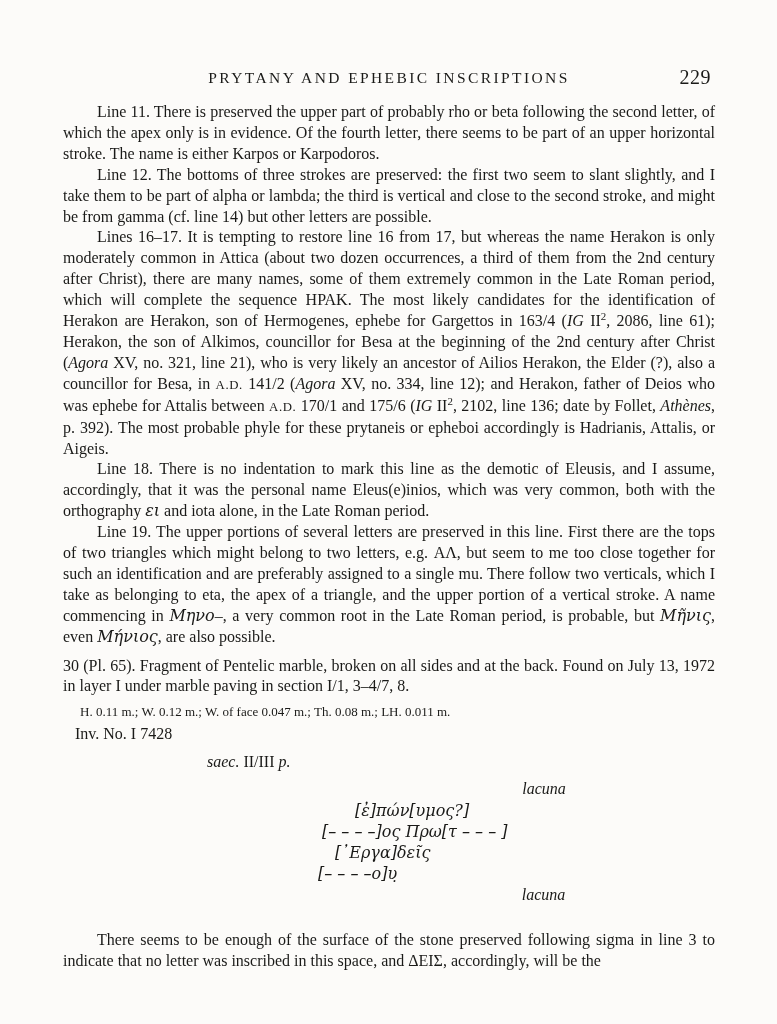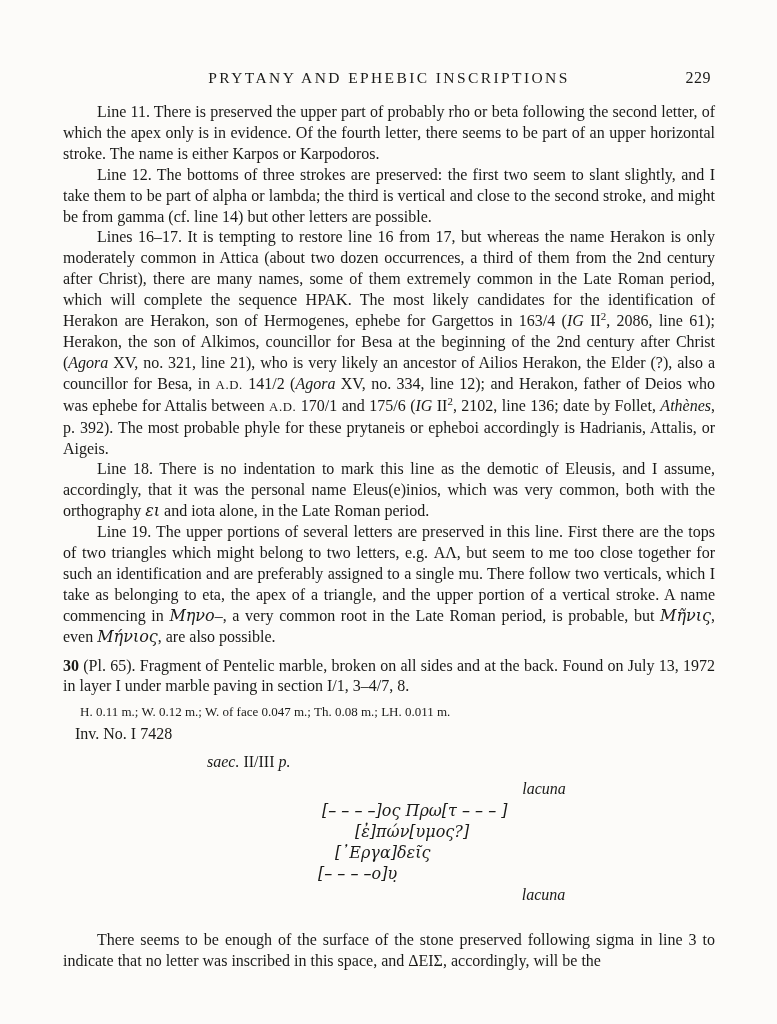--- a/index.html
+++ b/index.html
@@ -20,21 +20,21 @@
   .running-header {
     position:relative;
     text-align:center;
     font-size:15.5px;
     letter-spacing:2.4px;
     margin-bottom:15px;
     line-height:19px;
   }
   .page-number {
     position:absolute; right:4px; top:0;
-    letter-spacing:0.5px; font-size:16px;
+    letter-spacing:0.5px; font-size:20px;
   }
   .para {
     margin:0;
     text-align:justify;
     line-height:20.9px;
   }
   .indent { text-indent:34px; }
   .entry-desc { margin-top:8px; }
   .measurements {
     margin:4px 0 0 17px;
@@ -49,21 +49,21 @@
     font-weight:normal;
     font-size:17.5px;
     letter-spacing:1.6px;
     line-height:23px;
   }
   .date-line { margin:6px 0 0 144px; line-height:22px; }
   .inscription { margin:5px 0 0 255px; line-height:21.2px; }
   .insc-line { white-space:pre; }
   .closing { margin-top:24px; }
   .it { font-style:italic;text-align:center; }
-  .b  { font-weight:bold; }
+  .b  { font-weight:normal; }
   .gk { font-family:"DejaVu Serif",serif; font-style:italic; }
   .sc { font-size:0.8em; letter-spacing:0.6px; }
   .sup { vertical-align:super; font-size:0.68em; line-height:0; }
 </style>
 </head>
 <body>
 
 <div class="page">
 
   <div class="running-header">
@@ -79,22 +79,22 @@
     <p class="para indent"><span>Line 19. The upper portions of several letters are preserved in this line. First there are the tops of two triangles which might belong to two letters, e.g. ΑΛ, but seem to me too close together for such an identification and are preferably assigned to a single mu. There follow two verticals, which I take as belonging to eta, the apex of a triangle, and the upper portion of a vertical stroke. A name commencing in </span><span class="gk">Μηνο</span><span>–, a very common root in the Late Roman period, is probable, but </span><span class="gk">Μῆνις</span><span>, even </span><span class="gk">Μήνιος</span><span>, are also possible.</span></p>
   </div>
 
   <div>
     <p class="para entry-desc"><span class="b">30</span><span> (Pl. 65). Fragment of Pentelic marble, broken on all sides and at the back. Found on July 13, 1972 in layer I under marble paving in section I/1, 3–4/7, 8.</span></p>
     <p class="measurements">H. 0.11 m.; W. 0.12 m.; W. of face 0.047 m.; Th. 0.08 m.; LH. 0.011 m.</p>
     <p class="para inventory">Inv. No. I 7428</p>
     <p class="para date-line"><span class="it">saec.</span><span> II/III </span><span class="it">p.</span></p>
     <div class="inscription">
         <div class="insc-line it" style="padding-left: 55px;">lacuna</div>
+        <div class="insc-line gk" style="padding-left: 37px;">[ἐ]πών[υμος?]</div>
         <div class="insc-line gk" style="padding-left: 4px;">[– – – –]ος Πρω[τ – – – ]</div>
-        <div class="insc-line gk" style="padding-left: 37px;">[ἐ]πών[υμος?]</div>
         <div class="insc-line gk" style="padding-left: 17px;">[᾿Εργα]δεῖς</div>
         <div class="insc-line gk" style="padding-left: 0px;">[– – – –ο]υ̣</div>
         <div class="insc-line it" style="padding-left: 54px;">lacuna</div>
       </div>
   </div>
 
   <p class="para indent closing"><span>There seems to be enough of the surface of the stone preserved following sigma in line 3 to indicate that no letter was inscribed in this space, and ΔΕΙΣ, accordingly, will be the</span></p>
 
 </div>
 

